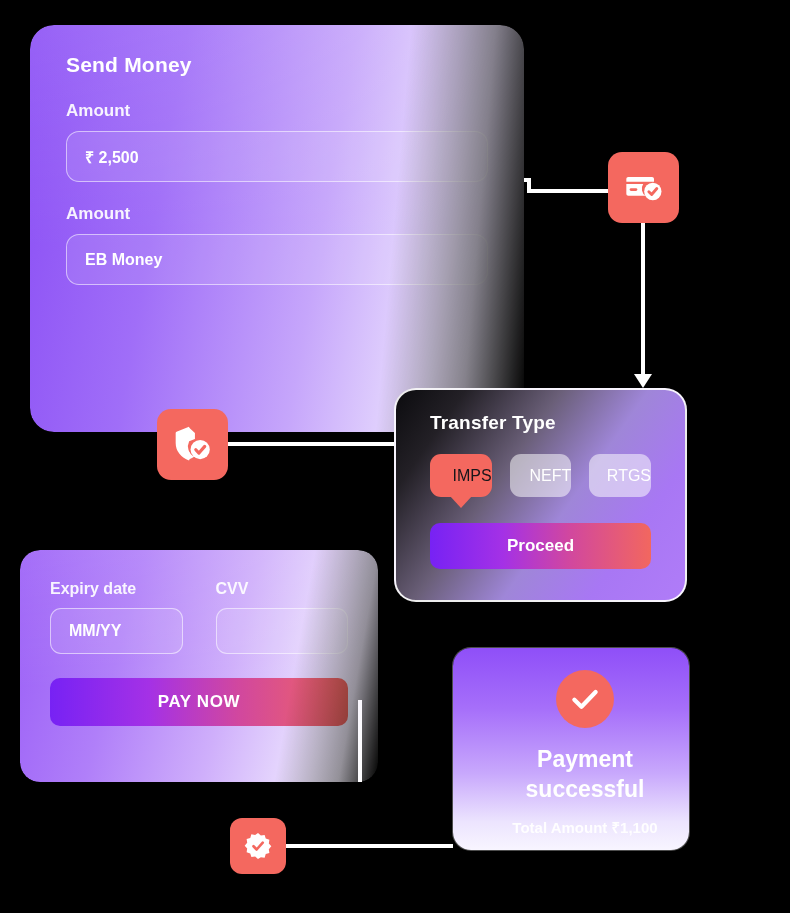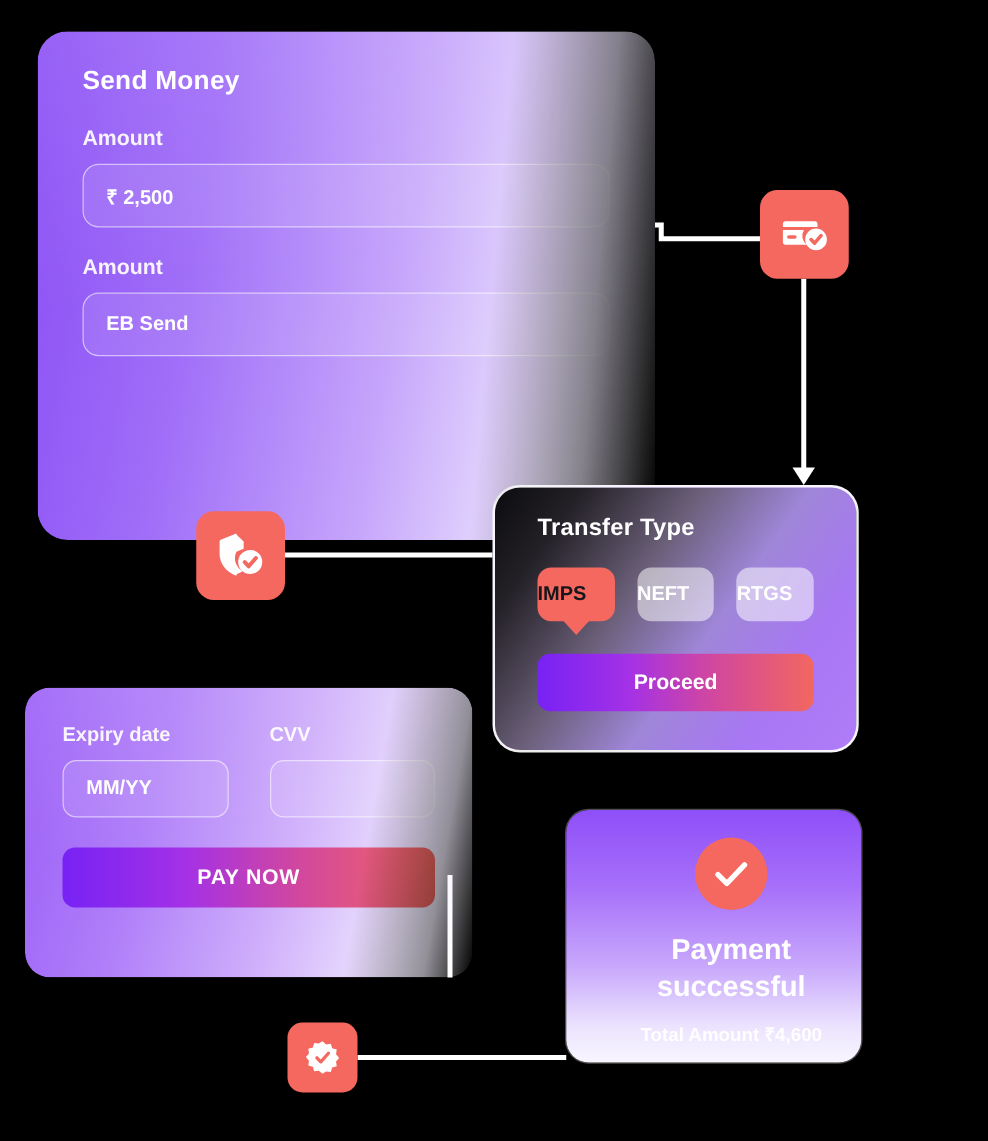--- a/index.html
+++ b/index.html
@@ -99,23 +99,23 @@
     display: flex;
     gap: 18px;
     margin-bottom: 26px;
   }
   .chip {
     flex: 1;
     height: 43px;
     border-radius: 11px;
     display: flex;
     align-items: center;
-    justify-content: flex-start;
+    justify-content: flex-end;
     font-size: 16px;
-    font-weight: 700;
+    font-weight: 400;
     position: relative;
   }
   .chip.inactive {
     background: rgba(255,255,255,0.52);
     color: #ffffff;
   }
   .chip.active {
     background: #f4685f;
     color: #17161a;
   }
@@ -256,21 +256,21 @@
     <div class="card-inner">
       <div class="card-title">Send Money</div>
 
       <div class="field-label">Amount</div>
       <div class="field-box">
         <span class="field-value">₹ 2,500</span>
       </div>
 
       <div class="field-label">Amount</div>
       <div class="field-box">
-        <span class="field-value">EB Send</span>
+        <span class="field-value">EB Money</span>
       </div>
     </div>
   </div>
 
   <div class="card" id="transfer-type-card">
     <div class="card-inner">
       <div class="card-title">Transfer Type</div>
 
       <div class="chip-row">
         <div class="chip active">
@@ -309,21 +309,21 @@
     </div>
   </div>
 
   <div class="card" id="success-card">
     <div id="success-check-circle">
       <svg width="34" height="34" viewBox="0 0 24 24" fill="none" stroke="#ffffff" stroke-width="3" stroke-linecap="round" stroke-linejoin="round">
         <polyline points="4.5,12.5 9.5,17.5 19.5,7"></polyline>
       </svg>
     </div>
     <div id="success-title">Payment successful</div>
-    <div id="success-total">Total Amount ₹4,600</div>
+    <div id="success-total">Total Amount ₹1,100</div>
   </div>
 
   <div class="icon-badge" id="card-check-badge">
     <svg width="40" height="40" viewBox="0 0 24 24" fill="#ffffff">
       <path d="M2.6 5.4h14.2c.7 0 1.2.5 1.2 1.2v1.6H1.4V6.6c0-.7.5-1.2 1.2-1.2z"></path>
       <path d="M1.4 9.6h10.1a5.3 5.3 0 0 0 1.4 7.1H2.6c-.7 0-1.2-.5-1.2-1.2V9.6z"></path>
       <rect x="3.4" y="12.1" width="4.6" height="1.7" rx="0.85" fill="#f4685f"></rect>
       <circle cx="17.3" cy="14.1" r="5.2"></circle>
       <polyline points="14.9,14.2 16.6,15.9 19.7,12.3" fill="none" stroke="#f4685f" stroke-width="1.7" stroke-linecap="round" stroke-linejoin="round"></polyline>
     </svg>

